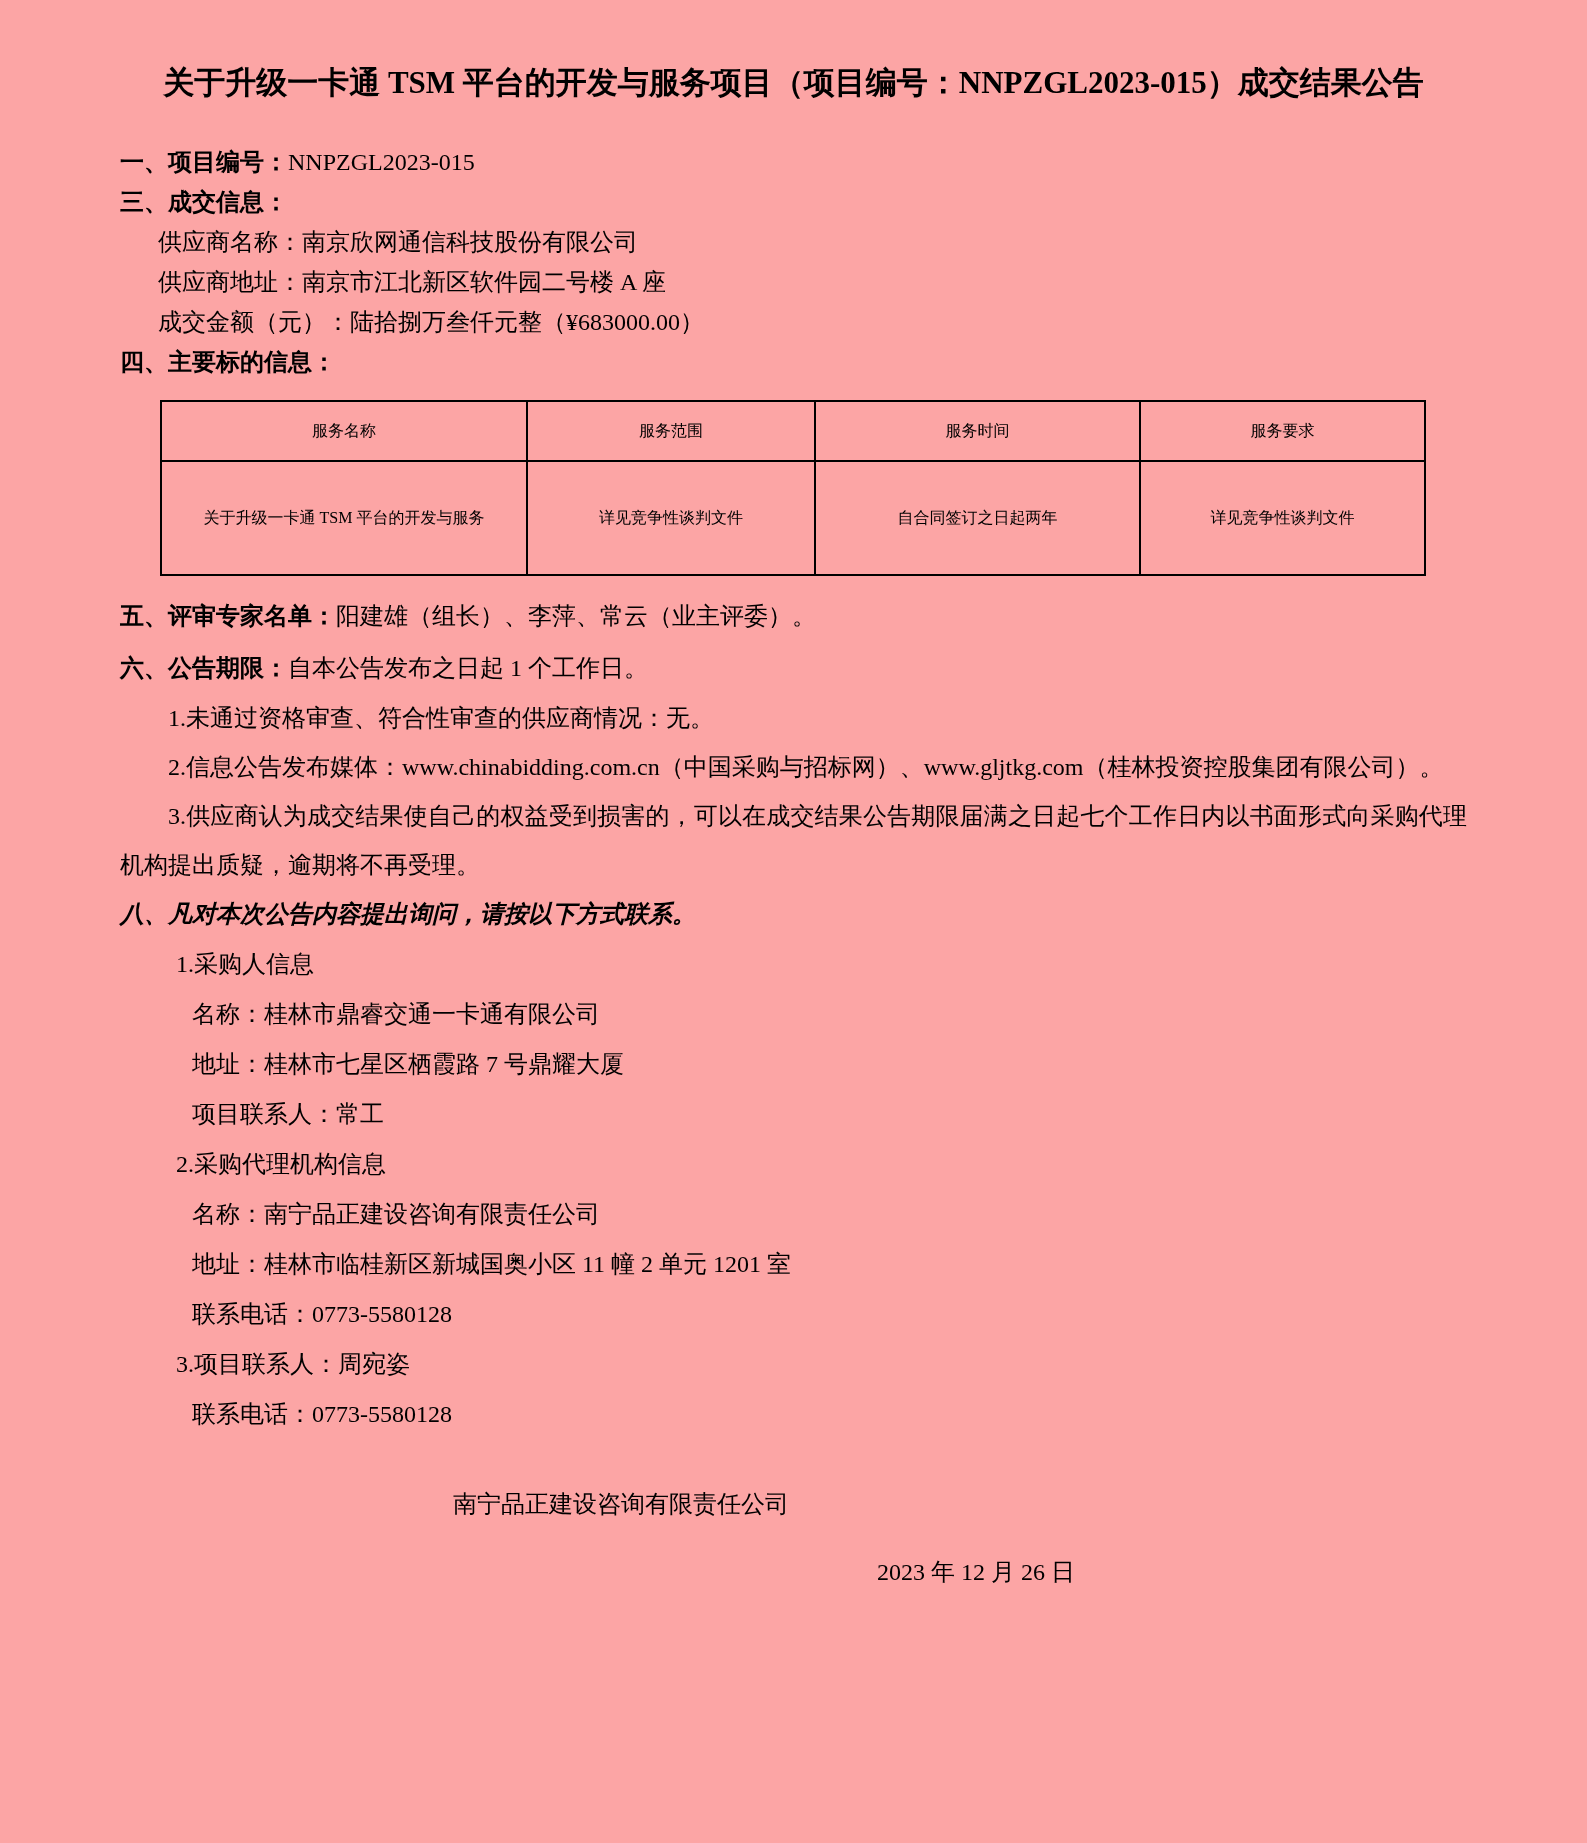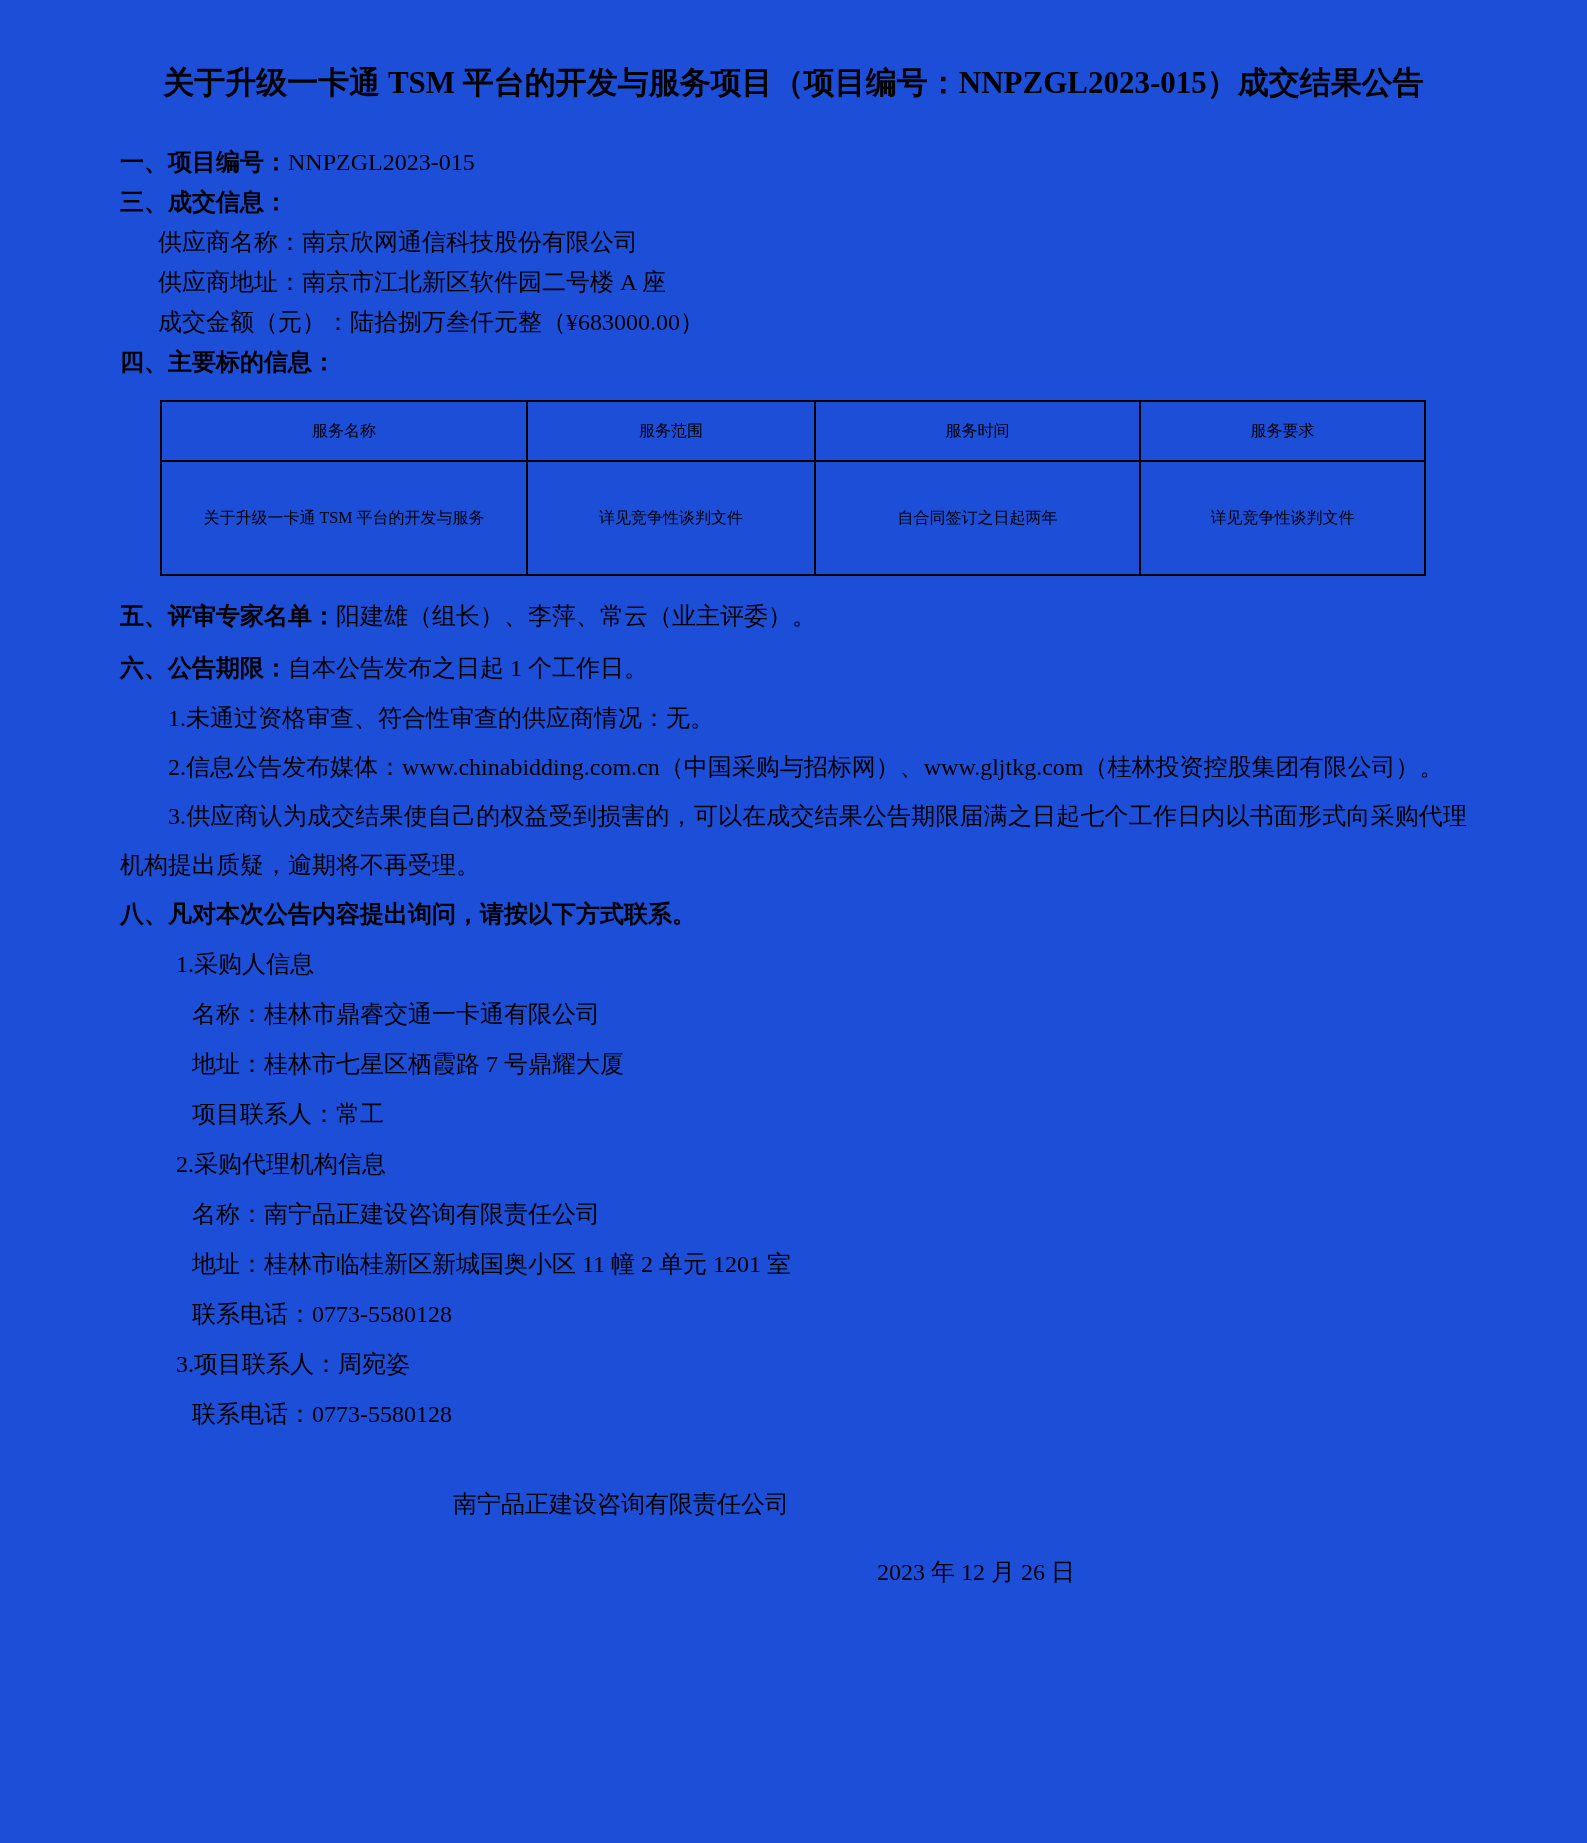--- a/index.html
+++ b/index.html
@@ -1,21 +1,21 @@
 <!DOCTYPE html>
 <html><head>
 <meta charset="utf-8">
 <style>
   html, body { margin: 0; padding: 0; background: #ffffff; }
   .page {
     position: relative;
     width: 1587px;
     height: 1843px;
     box-sizing: border-box;
-    background: #1d4ed8;
+    background: #fca5a5;
     padding: 60px 120px 0 120px;
     font-family: "Liberation Serif", "DejaVu Serif", serif;
     font-size: 24px;
     color: #000000;
     overflow: hidden;
   }
   .title {
     font-size: 31px;
     font-weight: bold;
     text-align: center;
@@ -43,21 +43,21 @@
   table.subject th { height: 58px; }
   table.subject td { height: 112px; }
   table.subject td.svc { padding: 0 30px; }
   .sec2 { margin: 0; line-height: 52px; }
   .item {
     margin: 0;
     line-height: 49px;
     text-indent: 48px;
     text-align: justify;
   }
-  .sec3 { margin: 0; line-height: 49px; }
+  .sec3 { margin: 0; line-height: 49px; font-style: italic; }
   .contact-title { margin: 0; line-height: 50px; padding-left: 56px; }
   .contact-line  { margin: 0; line-height: 50px; padding-left: 72px; }
   .footer-company {
     margin: 40px 0 0 0;
     line-height: 50px;
     text-align: center;
     padding-right: 345px;
   }
   .footer-date {
     margin: 18px 0 0 0;

